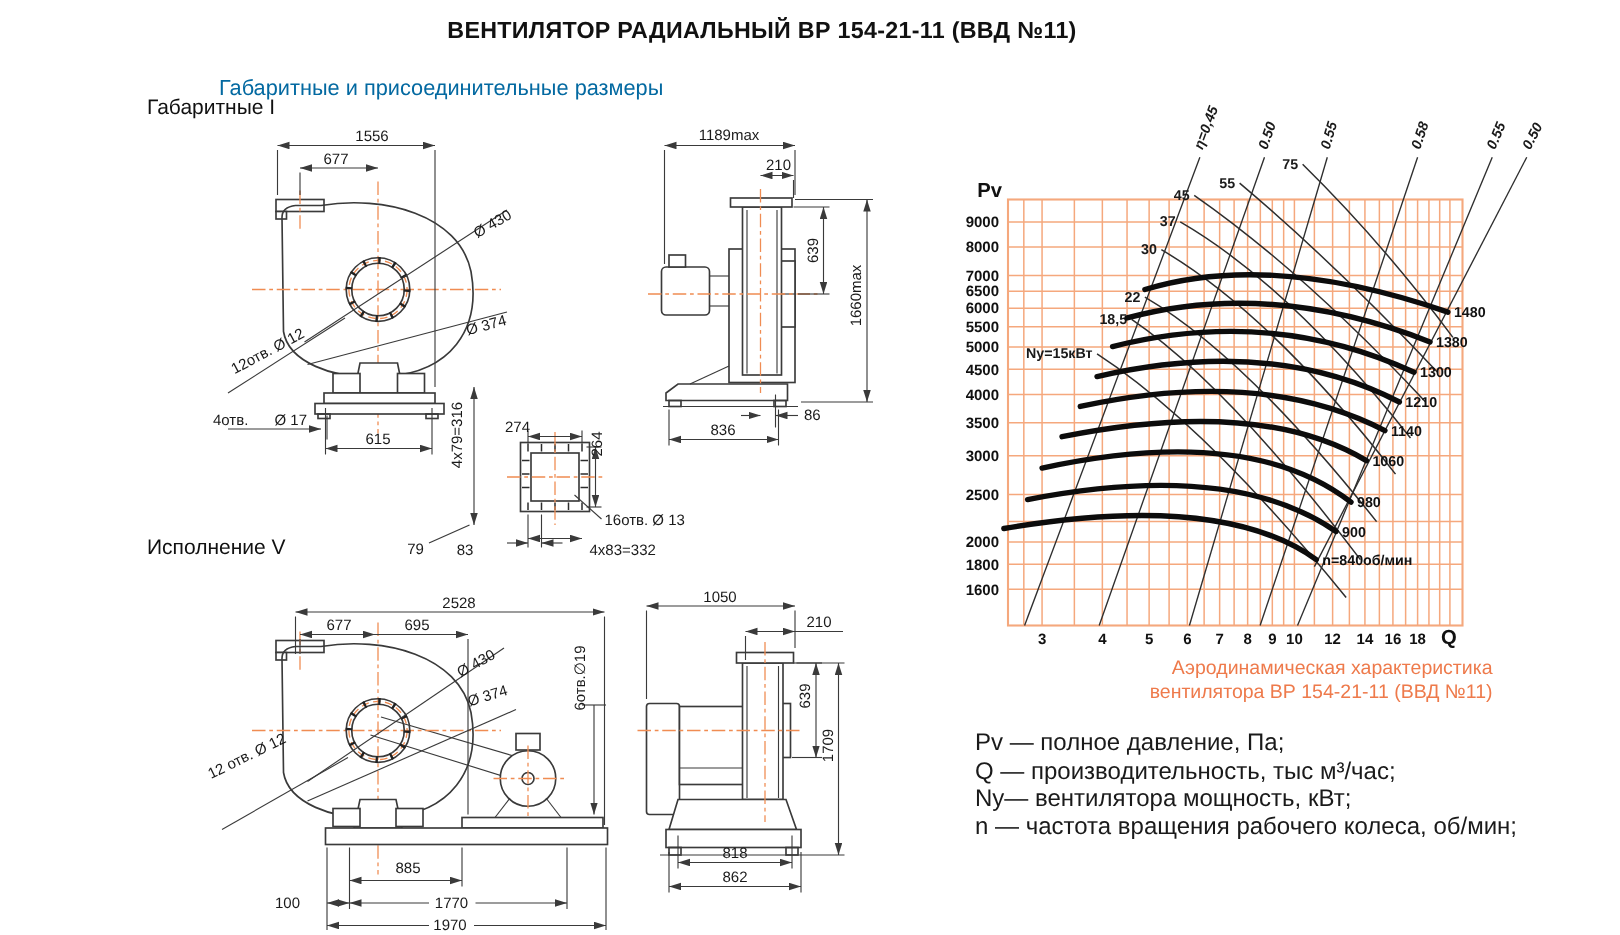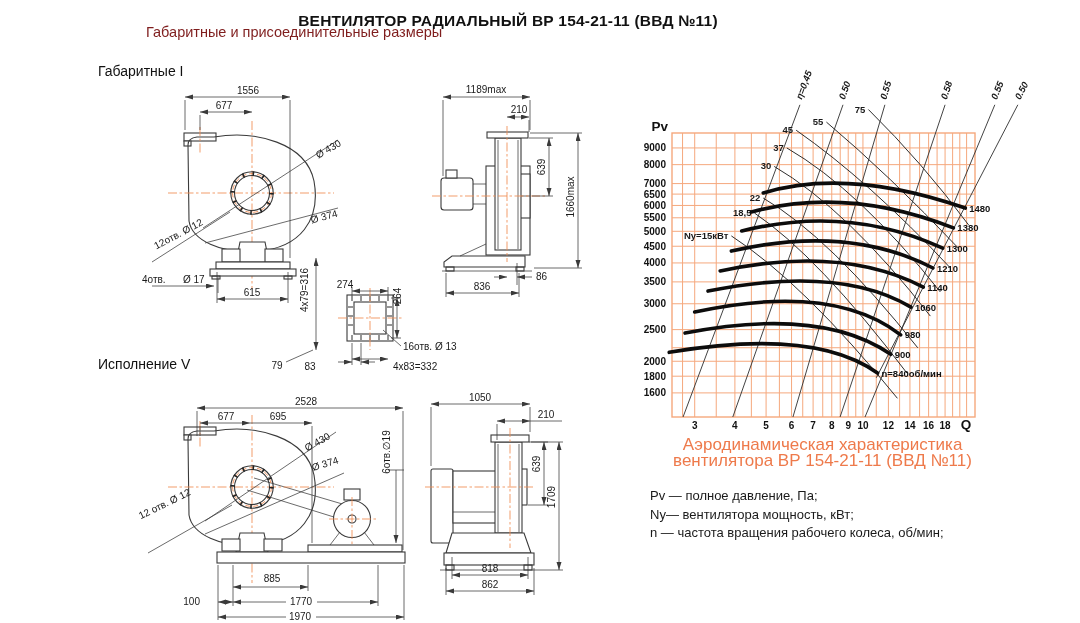--- a/index.html
+++ b/index.html
@@ -1,24 +1,24 @@
 <!DOCTYPE html>
 <html><head>
 <meta charset="utf-8">
 <style>
   html,body{margin:0;padding:0;background:#fff}
   body{width:1080px;height:623px;position:relative;overflow:hidden;font-family:"Liberation Sans",sans-serif;color:#111}
   .abs{position:absolute}
   .title{top:12px;left:0;width:1016px;text-align:center;font-size:15.5px;font-weight:bold;letter-spacing:.2px}
-  .subtitle{top:24px;left:146px;font-size:14.5px;color:#7f1d1d}
+  .subtitle{top:51px;left:146px;font-size:14.5px;color:#0369a1}
   .exec{font-size:14px}
   .exec1{top:63px;left:98px}
   .exec5{top:356px;left:98px}
-  .caption{top:437px;left:650px;width:345px;text-align:center;color:#ee7a4b;font-size:17px;line-height:15.5px}
-  .legend{top:487px;left:650px;font-size:13px;line-height:18.6px;color:#1a1a1a}
+  .caption{top:437px;left:650px;width:345px;text-align:right;color:#ee7a4b;font-size:13px;line-height:15.5px}
+  .legend{top:487px;left:650px;font-size:16px;line-height:18.6px;color:#1a1a1a}
   svg{position:absolute;top:0;left:0}
   svg text{font-family:"Liberation Sans",sans-serif}
   .dt{font-size:10px;fill:#1a1a1a}
   .mid{text-anchor:middle}
   .end{text-anchor:end}
   .ol{fill:none;stroke:#3a3a3a;stroke-width:1.1}
   .olf{fill:#fff;stroke:#3a3a3a;stroke-width:1.1}
   .dl{fill:none;stroke:#3a3a3a;stroke-width:.75}
   .tk{fill:none;stroke:#2c2c2c;stroke-width:1}
   .cl{fill:none;stroke:#f08c52;stroke-width:.85;stroke-dasharray:9 2.5 2.5 2.5}
@@ -378,15 +378,16 @@
     </g>
 </svg>
 
 <div class="abs caption">
   <div>Аэродинамическая характеристика</div>
   <div>вентилятора  ВР 154-21-11 (ВВД №11)</div>
 </div>
 
 <div class="abs legend">
   <div>Pv — полное давление, Па;</div>
+  <div>Q  — производительность, тыс м³/час;</div>
   <div>Ny— вентилятора мощность, кВт;</div>
   <div>n — частота вращения рабочего колеса,  об/мин;</div>
 </div>
 
 </body></html>

